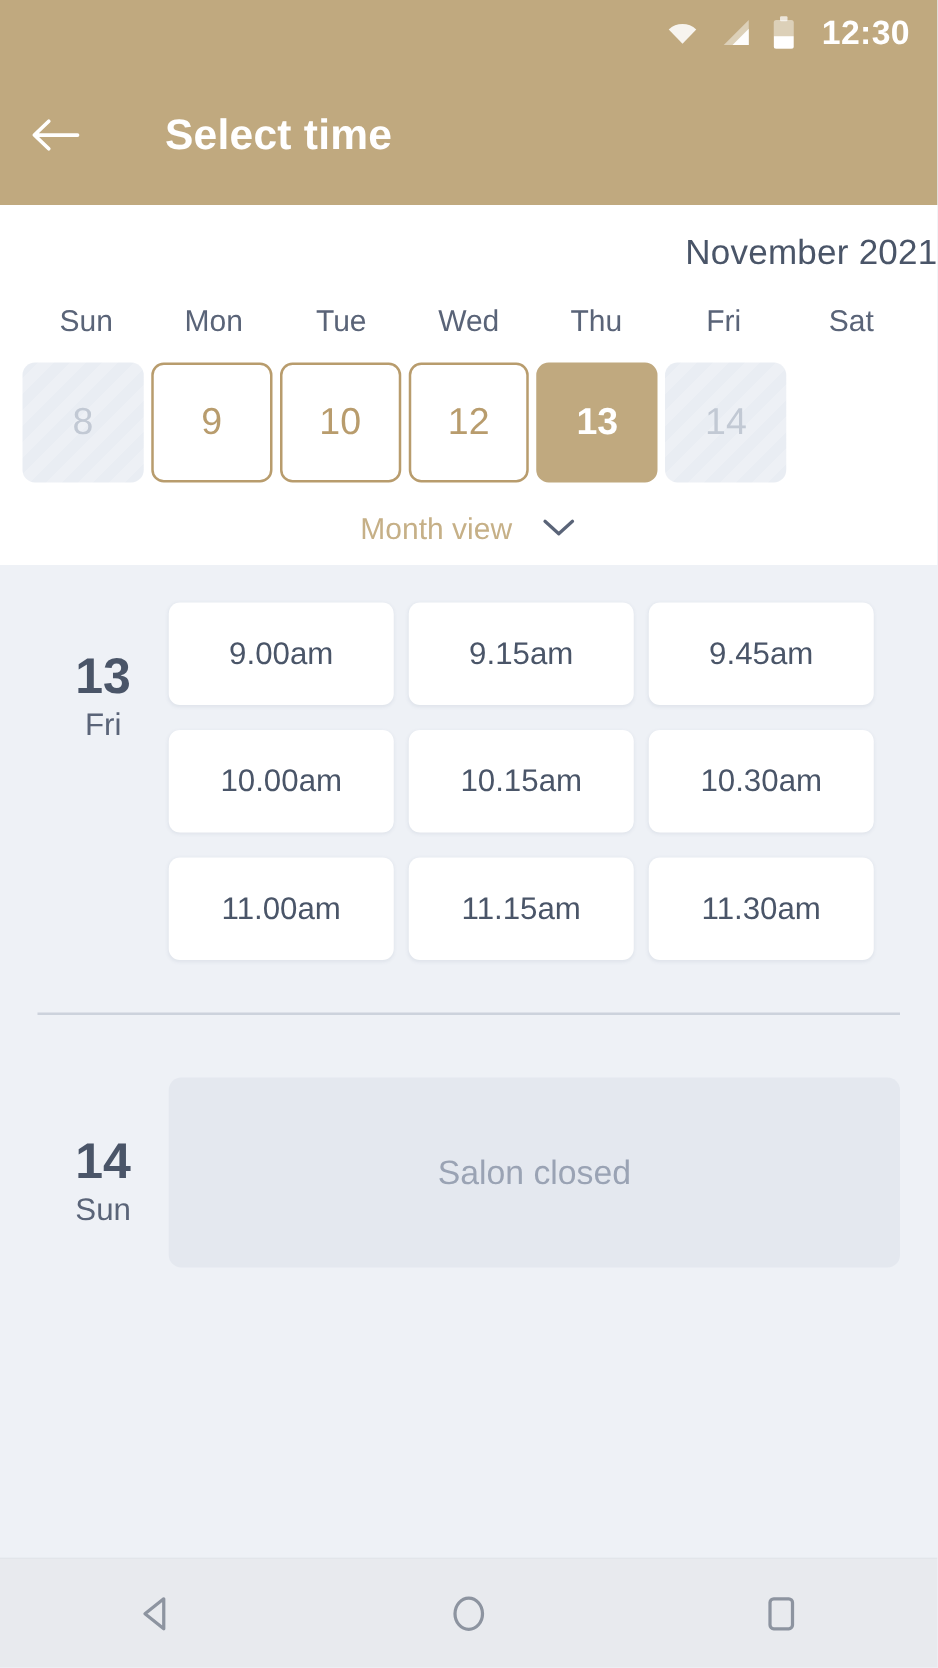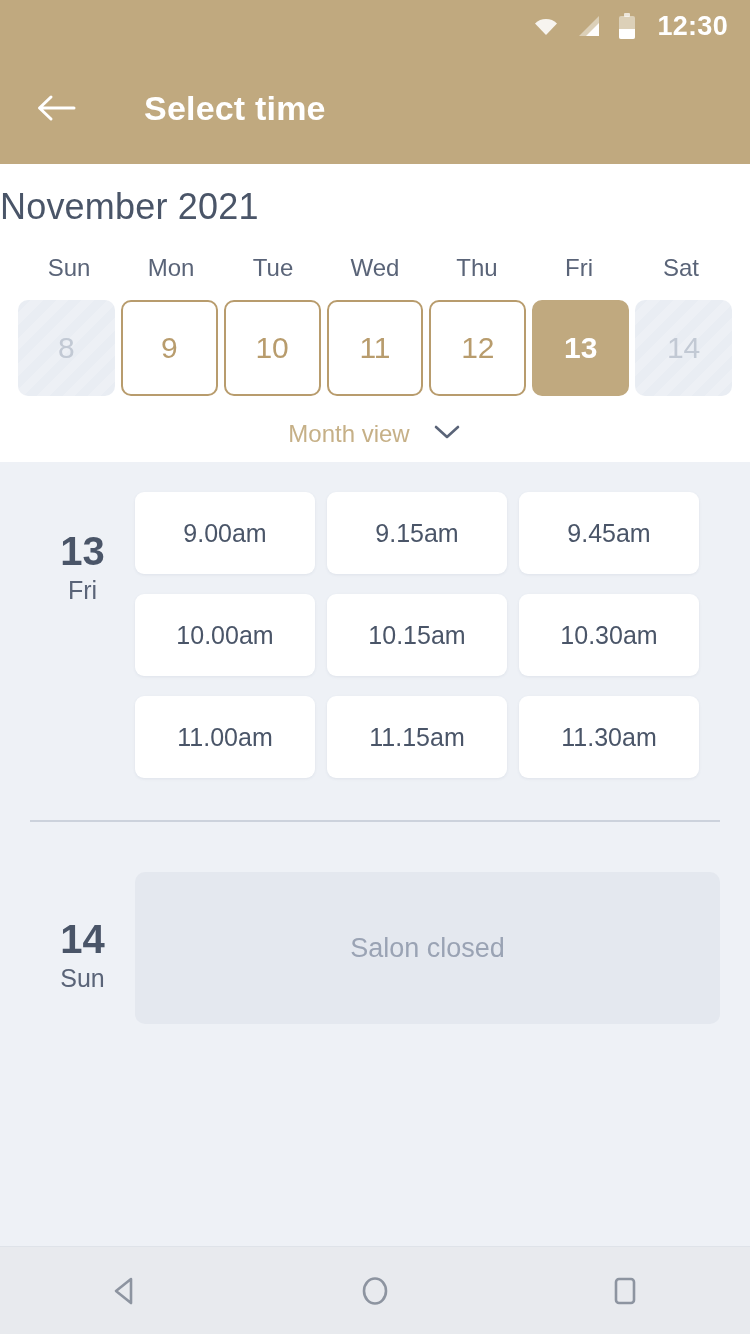--- a/index.html
+++ b/index.html
@@ -45,21 +45,21 @@
   .clock {
     color:#ffffff; font-size:27px; font-weight:bold;
     letter-spacing:.3px; margin-left:6px;
   }
 
   
   .appbar {
     height:112px;
     background:#c0a97f;
     display:flex; align-items:center;
-    padding-left:33px;
+    padding-left:21px;
     flex:0 0 auto;
   }
   .back-btn {
     width:46px; height:46px;
     display:flex; align-items:center; justify-content:center;
     cursor:pointer;
   }
   .appbar-title {
     color:#ffffff;
     font-size:34px;
@@ -69,22 +69,22 @@
   }
 
   
   .calendar {
     background:#ffffff;
     flex:0 0 auto;
     padding-top:22px;
     padding-bottom:14px;
   }
   .cal-month {
-    text-align:left;
-    font-size:36px;
+    text-align:right;
+    font-size:28px;
     color:#4a5568;
     letter-spacing:.2px;
     margin-bottom:26px;
   }
   .cal-weekdays {
     display:grid;
     grid-template-columns:repeat(7, 1fr);
     padding:0 18px;
     margin-bottom:18px;
   }
@@ -260,21 +260,20 @@
       <div class="cal-weekday">Wed</div>
       <div class="cal-weekday">Thu</div>
       <div class="cal-weekday">Fri</div>
       <div class="cal-weekday">Sat</div>
     </div>
 
     <div class="cal-days">
       <div class="day-cell disabled">8</div>
       <div class="day-cell available">9</div>
       <div class="day-cell available">10</div>
-      <div class="day-cell available">11</div>
       <div class="day-cell available">12</div>
       <div class="day-cell selected">13</div>
       <div class="day-cell disabled">14</div>
     </div>
 
     <div class="cal-toggle">
       <span class="cal-toggle-label">Month view</span>
       <span class="chev">
         <svg width="30" height="18" viewBox="0 0 30 18">
           <path d="M4 4 L15 14 L26 4" stroke="#5a6478" stroke-width="2.6" fill="none" stroke-linecap="round" stroke-linejoin="round"></path>

